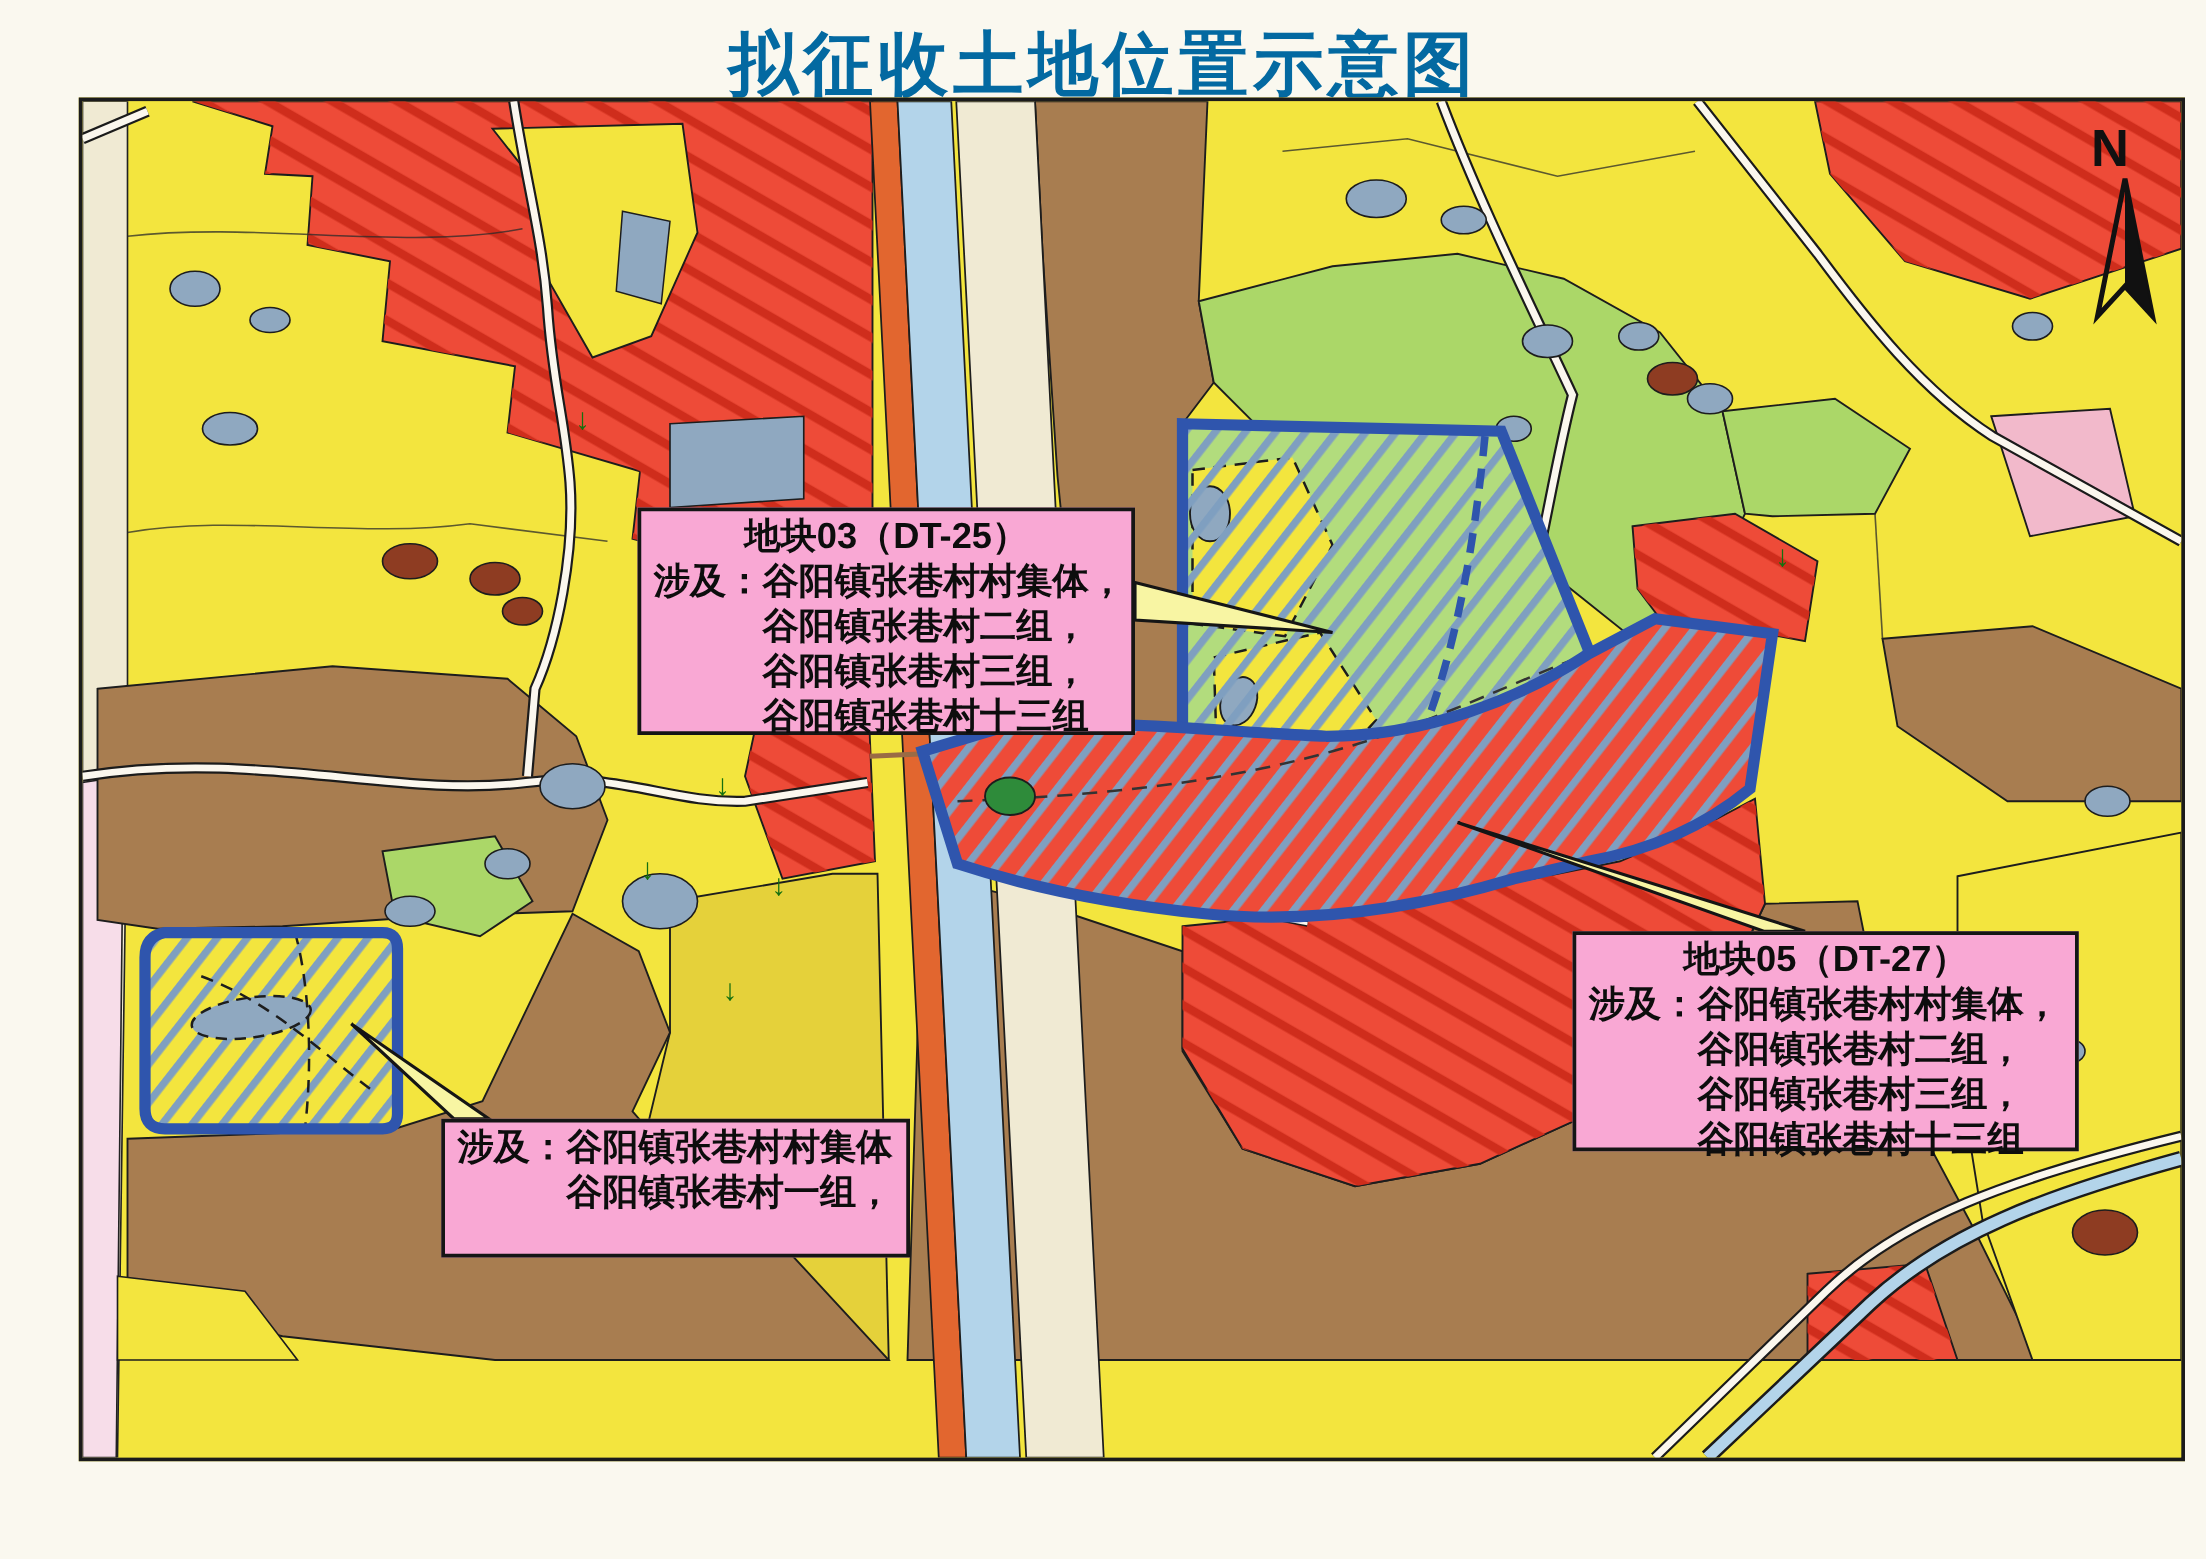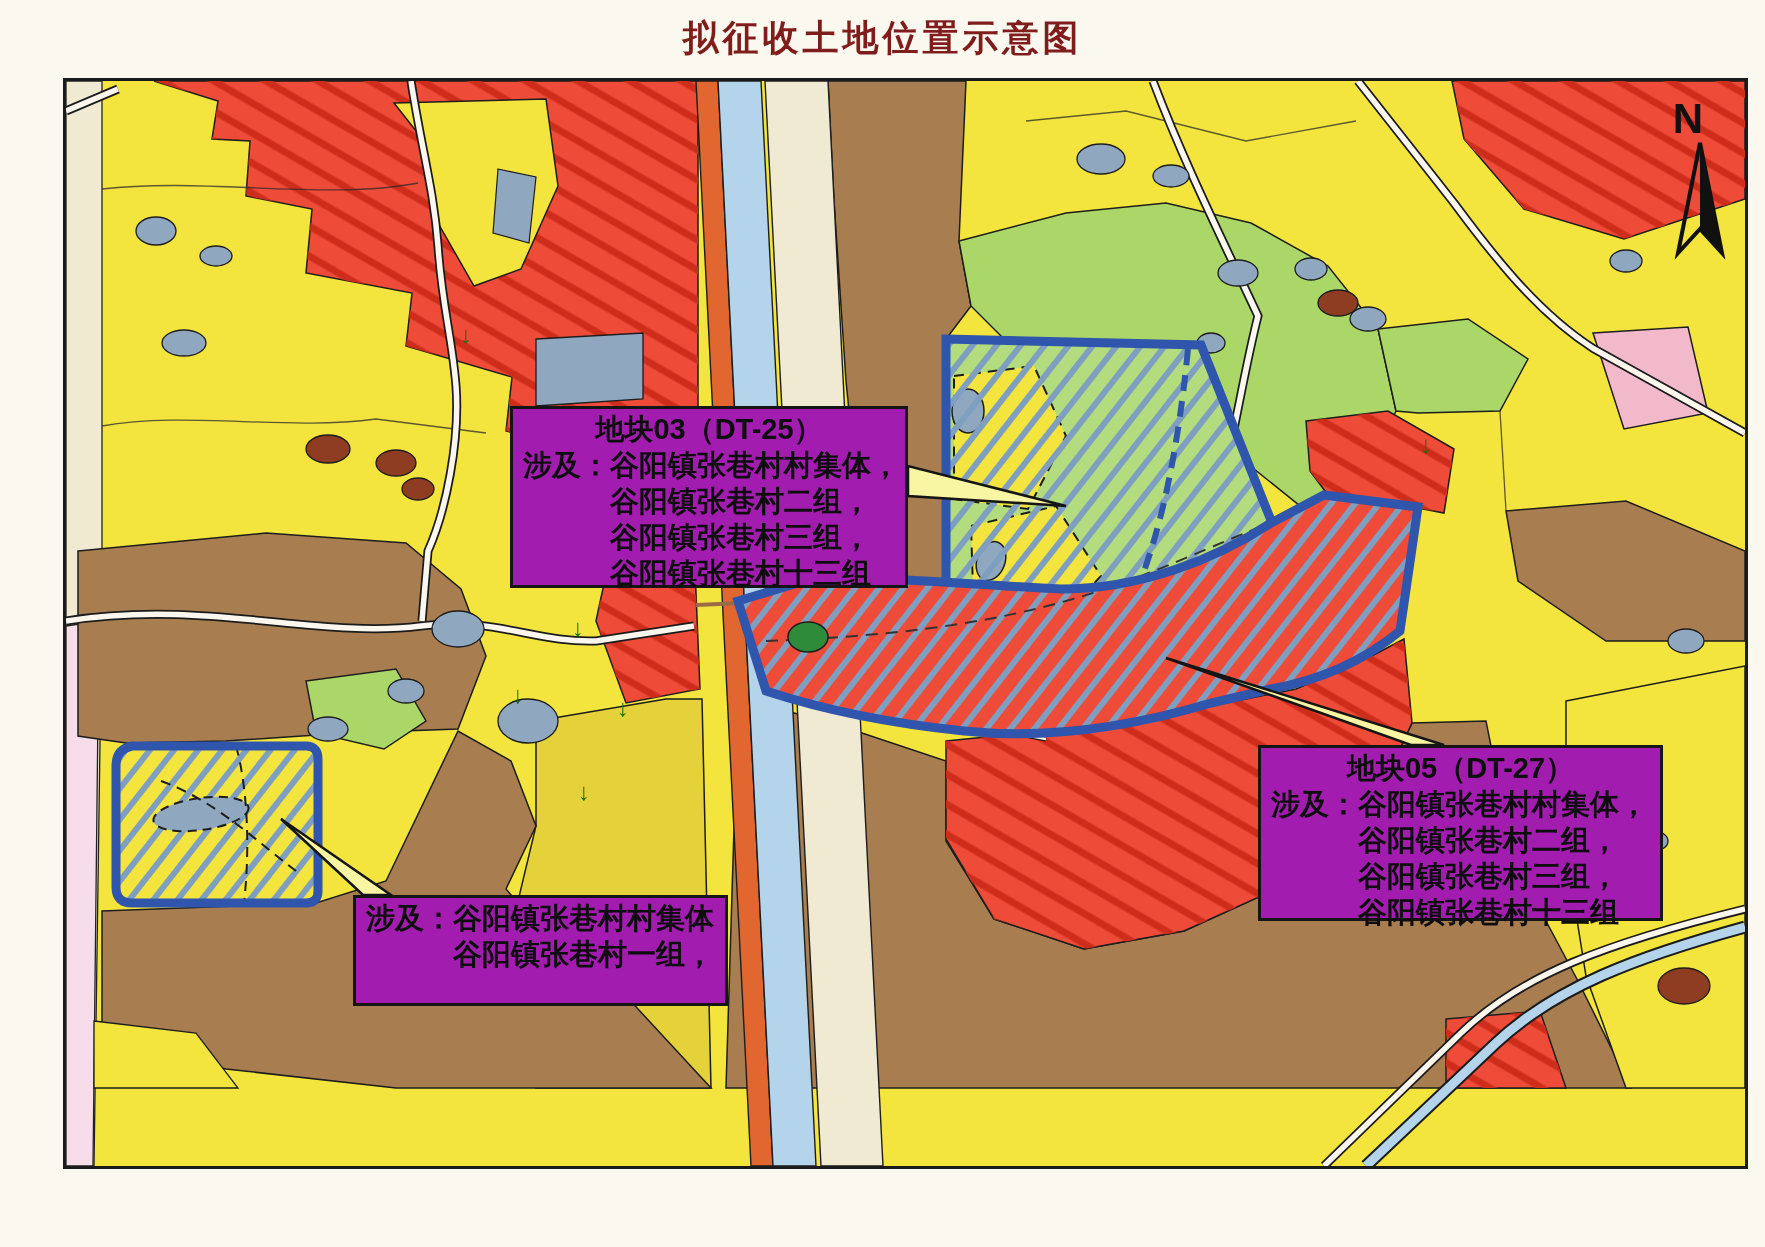--- a/index.html
+++ b/index.html
@@ -4,30 +4,30 @@
 <style>
   html,body{margin:0;padding:0;}
   body{
     width:1765px;height:1247px;position:relative;
     background:#faf8ef;
     font-family:"Liberation Sans", sans-serif;
     color:#101010;overflow:hidden;
   }
   .page-title{
     position:absolute;left:0;top:14px;width:1765px;
-    text-align:center;font-size:36px;font-weight:bold;
-    letter-spacing:4px;color:#7f1d1d;
+    text-align:center;font-size:56px;font-weight:bold;
+    letter-spacing:4px;color:#0369a1;
   }
   .map-frame{
     position:absolute;left:63px;top:78px;width:1679px;height:1085px;
     border:3px solid #1b1b1b;background:#f3e53e;
   }
   .map-frame svg{position:absolute;left:0;top:0;}
   .callout{
-    position:absolute;background:#a21caf;border:3px solid #151515;
+    position:absolute;background:#f9a8d4;border:3px solid #151515;
     font-weight:bold;color:#0d0d0d;padding:2px 10px;box-sizing:border-box;
     font-size:29px;line-height:36px;
   }
   .co-head{text-align:center;white-space:nowrap;}
   .co-body{display:flex;}
   .co-label{white-space:nowrap;}
   .co-lines div{white-space:nowrap;}
 </style>
 </head>
 <body>

